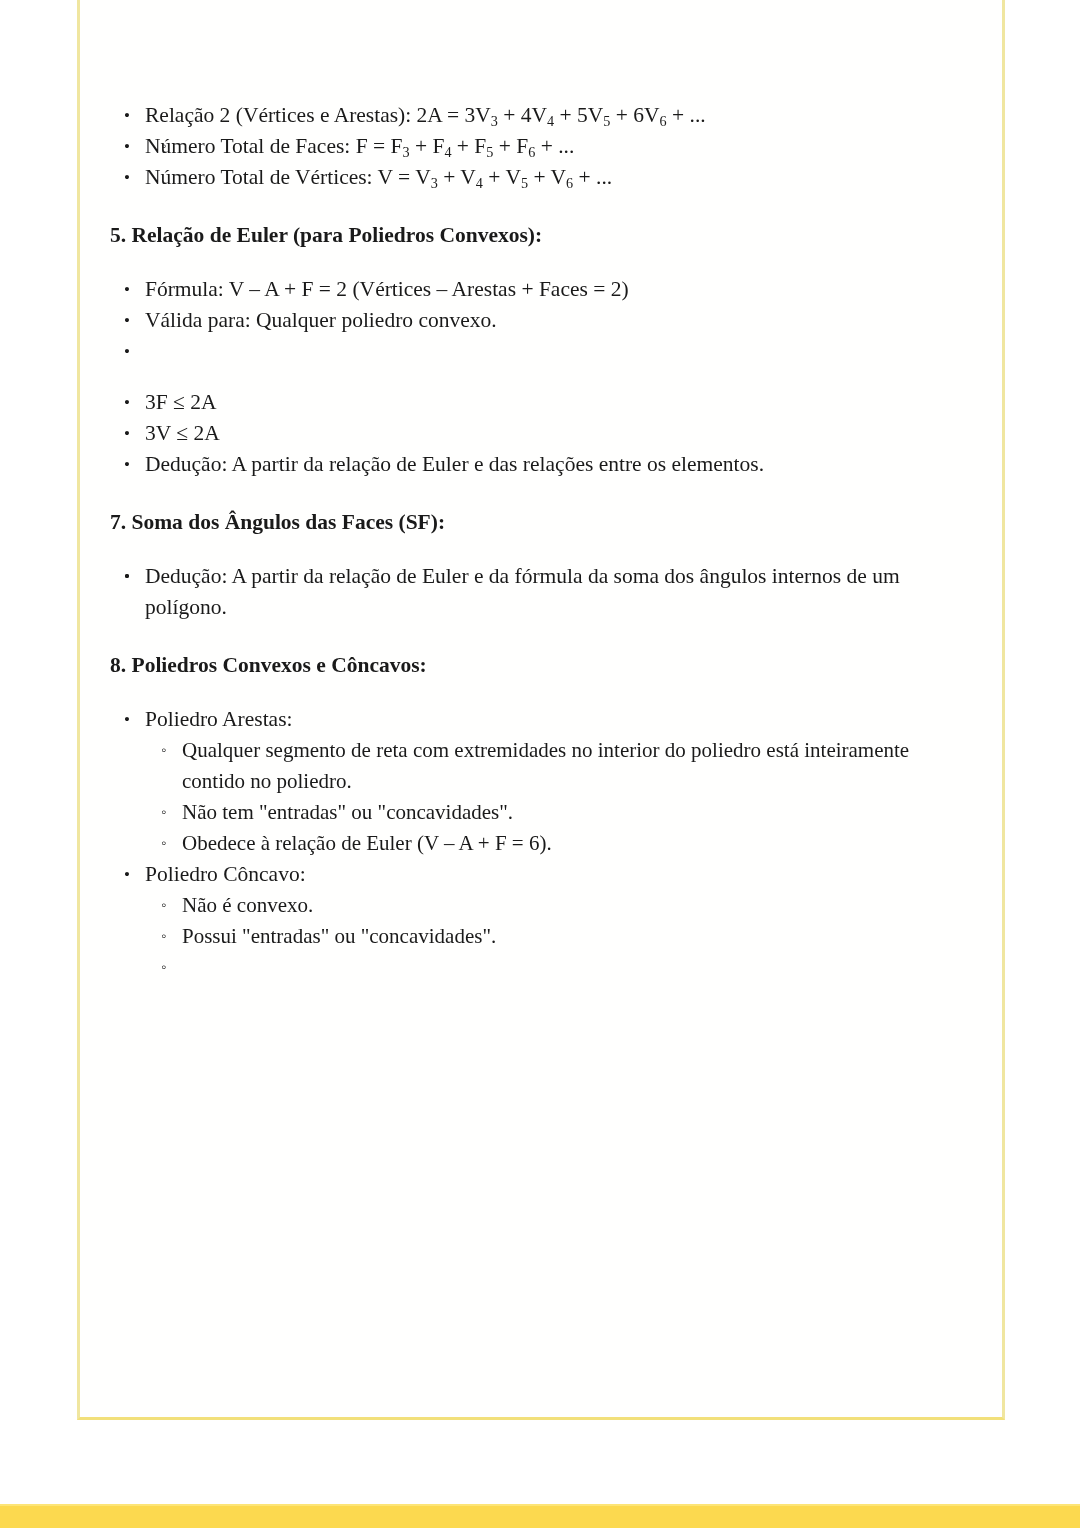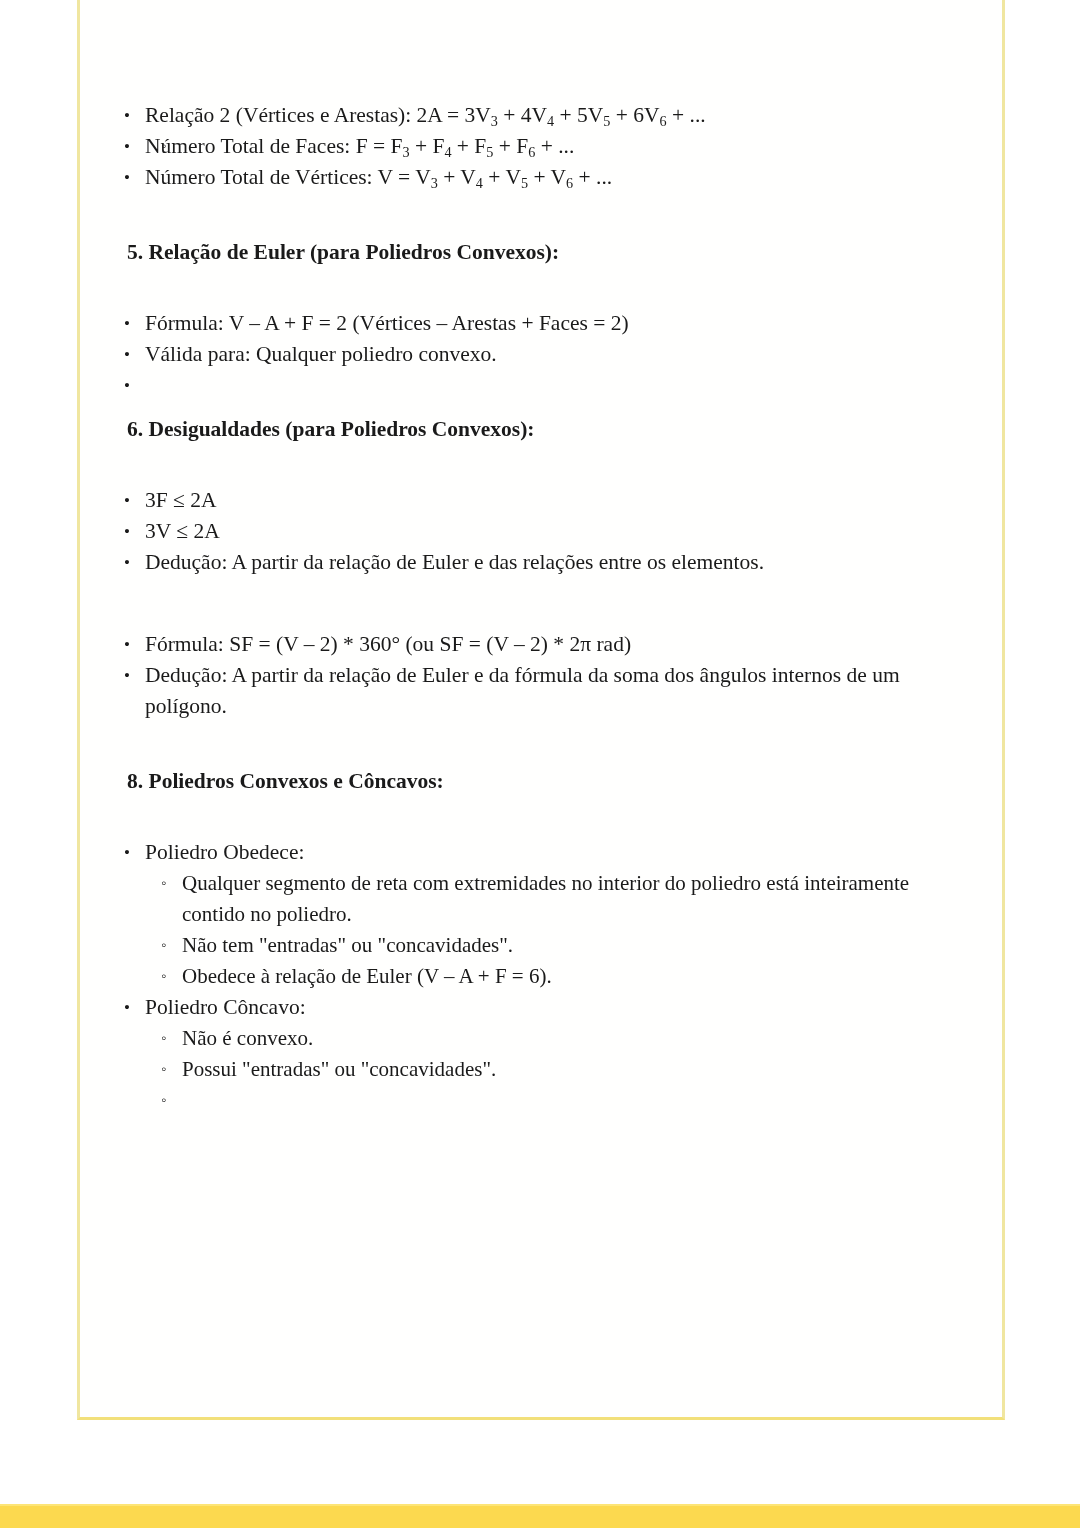--- a/index.html
+++ b/index.html
@@ -85,21 +85,21 @@
     left: 51px;
     top: 0;
     font-size: 15px;
     line-height: 31px;
   }
 
   .heading {
     font-weight: bold;
     font-size: 21.5px;
     line-height: 30px;
-    margin: 17px;
+    margin: 0;
     padding: 0;
   }
 
   .gap-heading { height: 27px; }
   .gap-after-heading { height: 24px; }
 
   sub {
     font-size: 0.66em;
     vertical-align: -0.28em;
     line-height: 0;
@@ -146,58 +146,57 @@
     <li class="li1">
       <span class="bullet">•</span>
       <span>Válida para: Qualquer poliedro convexo.</span>
     </li>
     <li class="li1">
       <span class="bullet">•</span>
     </li>
   </ul>
 
   <div class="gap-heading"></div>
-  <h2 class="heading">6. Desigualdades (para Poliedros Convexos):</h2>
   <div class="gap-after-heading"></div>
   <ul class="para-list">
     <li class="li1">
       <span class="bullet">•</span>
       <span>3F ≤ 2A</span>
     </li>
     <li class="li1">
       <span class="bullet">•</span>
       <span>3V ≤ 2A</span>
     </li>
     <li class="li1">
       <span class="bullet">•</span>
       <span>Dedução: A partir da relação de Euler e das relações entre os elementos.</span>
     </li>
   </ul>
 
   <div class="gap-heading"></div>
-  <div class="gap-after-heading"></div>
-  <ul class="para-list">
-    <li class="li1">
-      <span class="bullet">•</span>
-      <span>Fórmula: SF = (V – 2) * 360° (ou SF = (V – 2) * 2π rad)</span>
+  <h2 class="heading">7. Soma dos Ângulos das Faces (SF):</h2>
+  <div class="gap-after-heading"></div>
+  <ul class="para-list">
+    <li class="li1">
+      <span class="bullet">•</span>
     </li>
     <li class="li1">
       <span class="bullet">•</span>
       <span>Dedução: A partir da relação de Euler e da fórmula da soma dos ângulos internos de um polígono.</span>
     </li>
   </ul>
 
   <div class="gap-heading"></div>
   <h2 class="heading">8. Poliedros Convexos e Côncavos:</h2>
   <div class="gap-after-heading"></div>
   <ul class="para-list">
 
     <li class="li1">
       <span class="bullet">•</span>
-      <span>Poliedro Obedece:</span>
+      <span>Poliedro Arestas:</span>
     </li>
     <li class="li2">
       <span class="bullet">◦</span>
       <span>Qualquer segmento de reta com extremidades no interior do poliedro está inteiramente contido no poliedro.</span>
     </li>
     <li class="li2">
       <span class="bullet">◦</span>
       <span>Não tem "entradas" ou "concavidades".</span>
     </li>
     <li class="li2">

